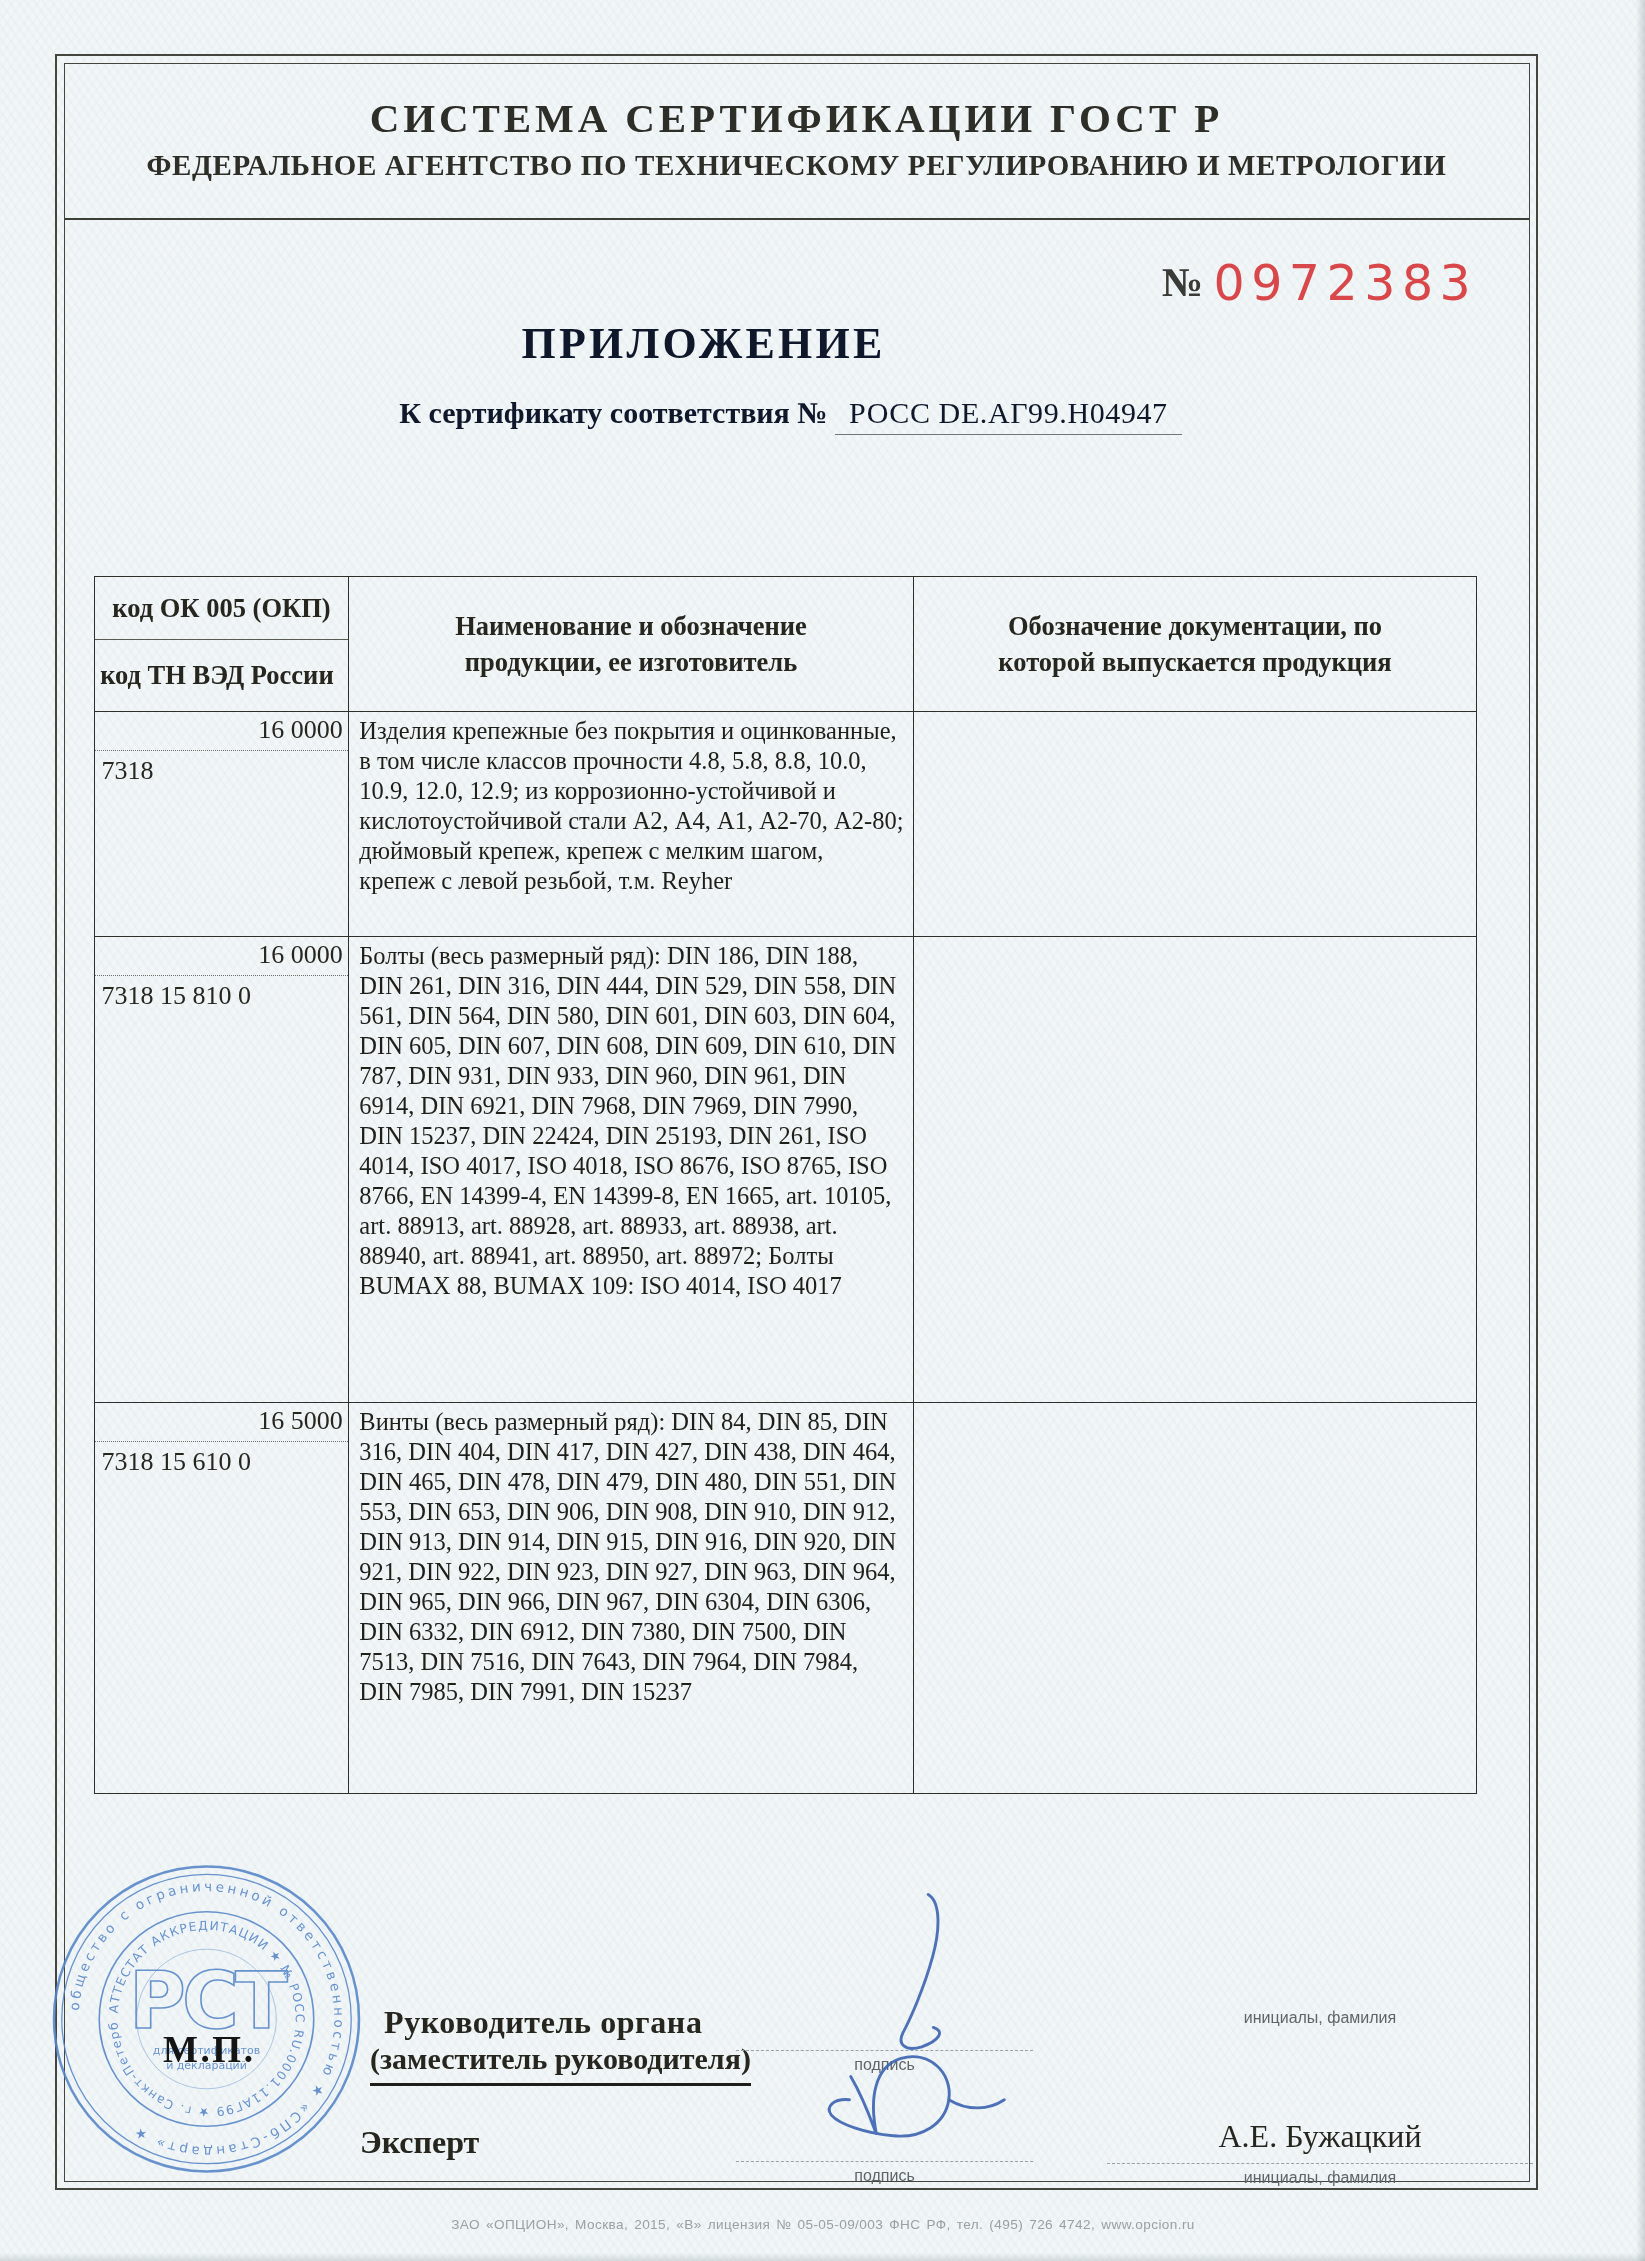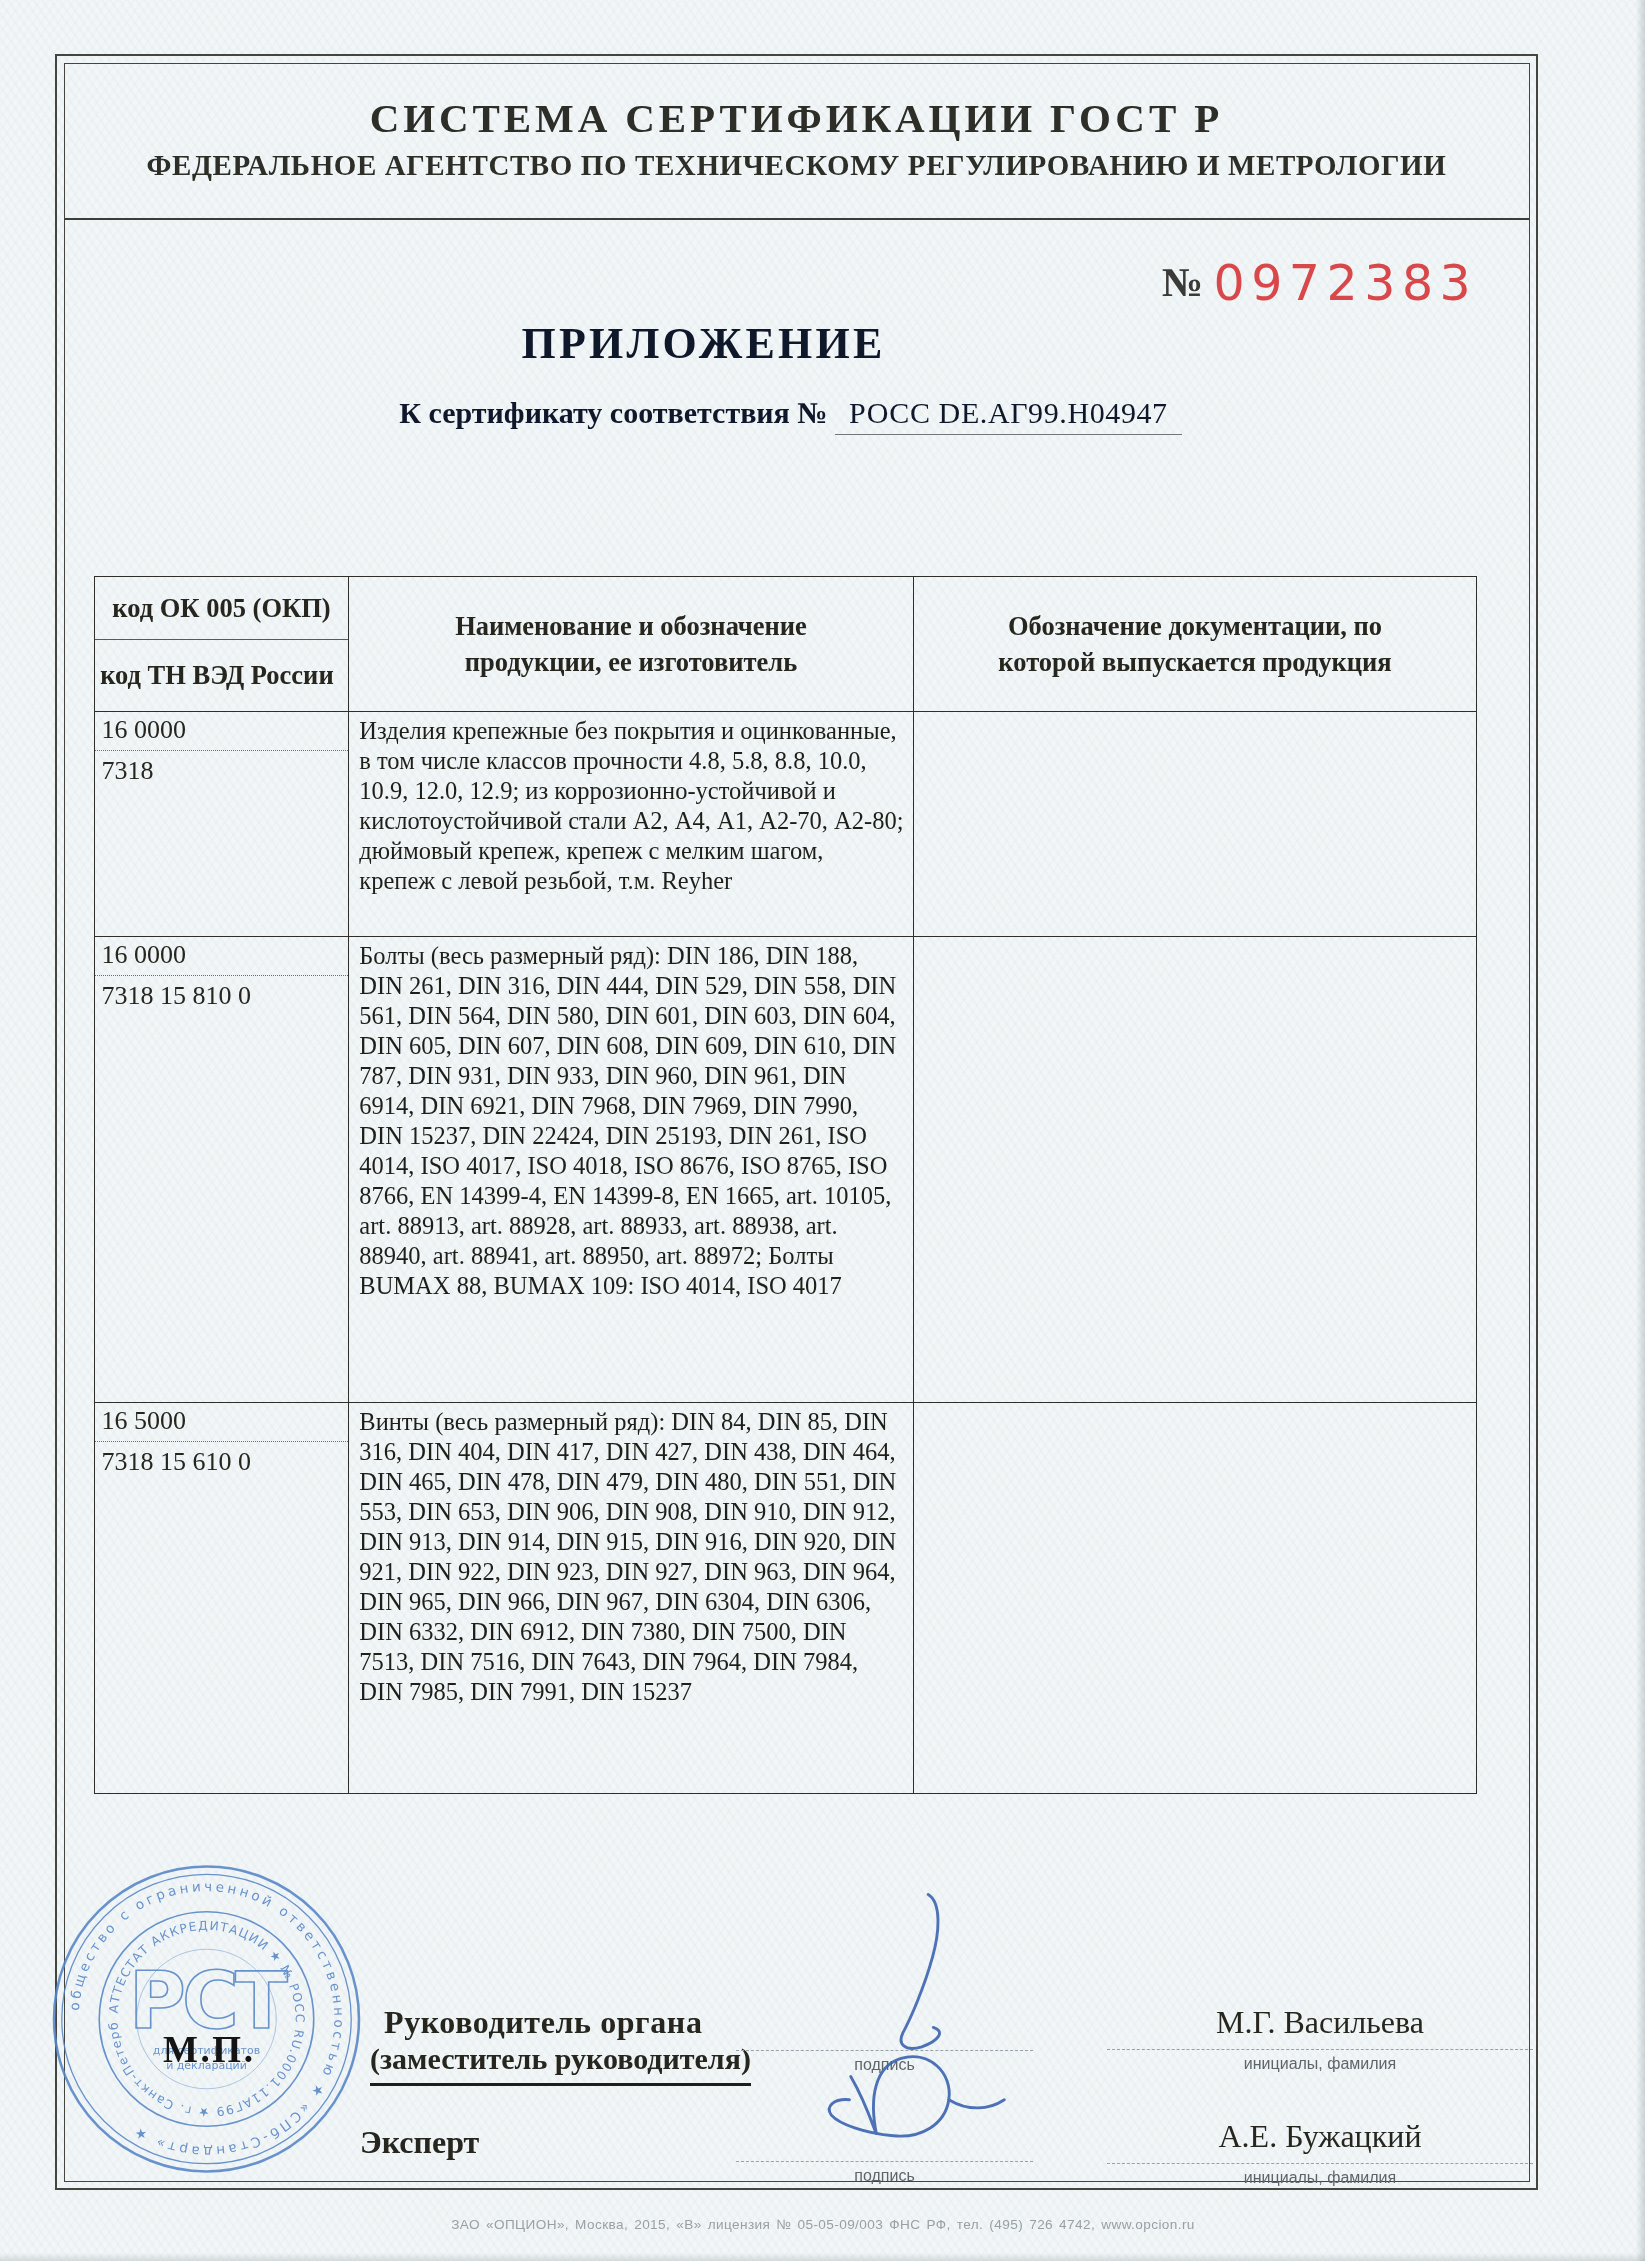--- a/index.html
+++ b/index.html
@@ -43,21 +43,21 @@
   th.codes-hdr{padding:0;vertical-align:top;font-weight:700;}
   .codes-hdr-top{height:62px;display:flex;align-items:center;justify-content:center;
         border-bottom:1.3px solid #5a5a55;font-size:26.5px;}
   .codes-hdr-bottom{height:71px;display:flex;align-items:center;justify-content:flex-start;
         padding-left:5.2px;font-size:26.5px;}
   th.txt-hdr{font-weight:700;font-size:26.5px;vertical-align:middle;text-align:center;line-height:36px;}
   th.txt-hdr .w1{max-width:413px;margin:0 auto;}
   th.txt-hdr .w2{max-width:452px;margin:0 auto;}
   tr.r1{height:225px;} tr.r2{height:466px;} tr.r3{height:391px;}
   td.codes{vertical-align:top;padding:0;font-size:26px;}
-  .code-top{padding:2.6px 5.2px 5.2px 6.5px;border-bottom:1.3px dotted #6f6f6a;}
+  .code-top{padding:2.6px 5.2px 5.2px 6.5px;border-bottom:1.3px dotted #6f6f6a;text-align:right;}
   .code-bottom{padding:5.2px 5.2px 0 6.5px;}
   td.desc{vertical-align:top;font-size:24.5px;line-height:30px;padding:3.9px 7.7px 3.9px 10.3px;color:#1f1f1a;}
   td.doc{vertical-align:top;}
 
   .mp-mark{position:absolute;left:163px;top:2028px;font-size:37px;font-weight:700;
         letter-spacing:2.6px;color:#141414;}
   .stamp-svg{position:absolute;left:45px;top:1860px;opacity:0.88;}
 
   .role1{position:absolute;left:384px;top:2004px;font-size:32px;font-weight:700;letter-spacing:0.6px;}
   .role2{position:absolute;left:370px;top:2042px;font-size:30px;font-weight:700;
@@ -186,21 +186,20 @@
   <div class="expert">Эксперт</div>
 
   <div class="sigline s1">
     <div class="sig-caption">подпись</div>
   </div>
   <div class="sigline s2">
     <div class="sig-caption">подпись</div>
   </div>
 
   <div class="nameblock n1">
-    <div class="name-text">М.Г. Васильева</div>
     <div class="name-caption">инициалы, фамилия</div>
   </div>
   <div class="nameblock n2">
     <div class="name-text">А.Е. Бужацкий</div>
     <div class="name-caption">инициалы, фамилия</div>
   </div>
 
   <svg class="ink-svg" width="1646" height="2261" viewBox="0 0 2550 3504">
     <g stroke="#3c63b0" stroke-width="4.5" fill="none" stroke-linecap="round" opacity="0.9">
       <path d="M1438,2936 C1458,2948 1456,2992 1445,3032 C1432,3080 1410,3130 1399,3150 C1390,3168 1402,3180 1428,3172 C1454,3163 1465,3148 1446,3142"></path>

